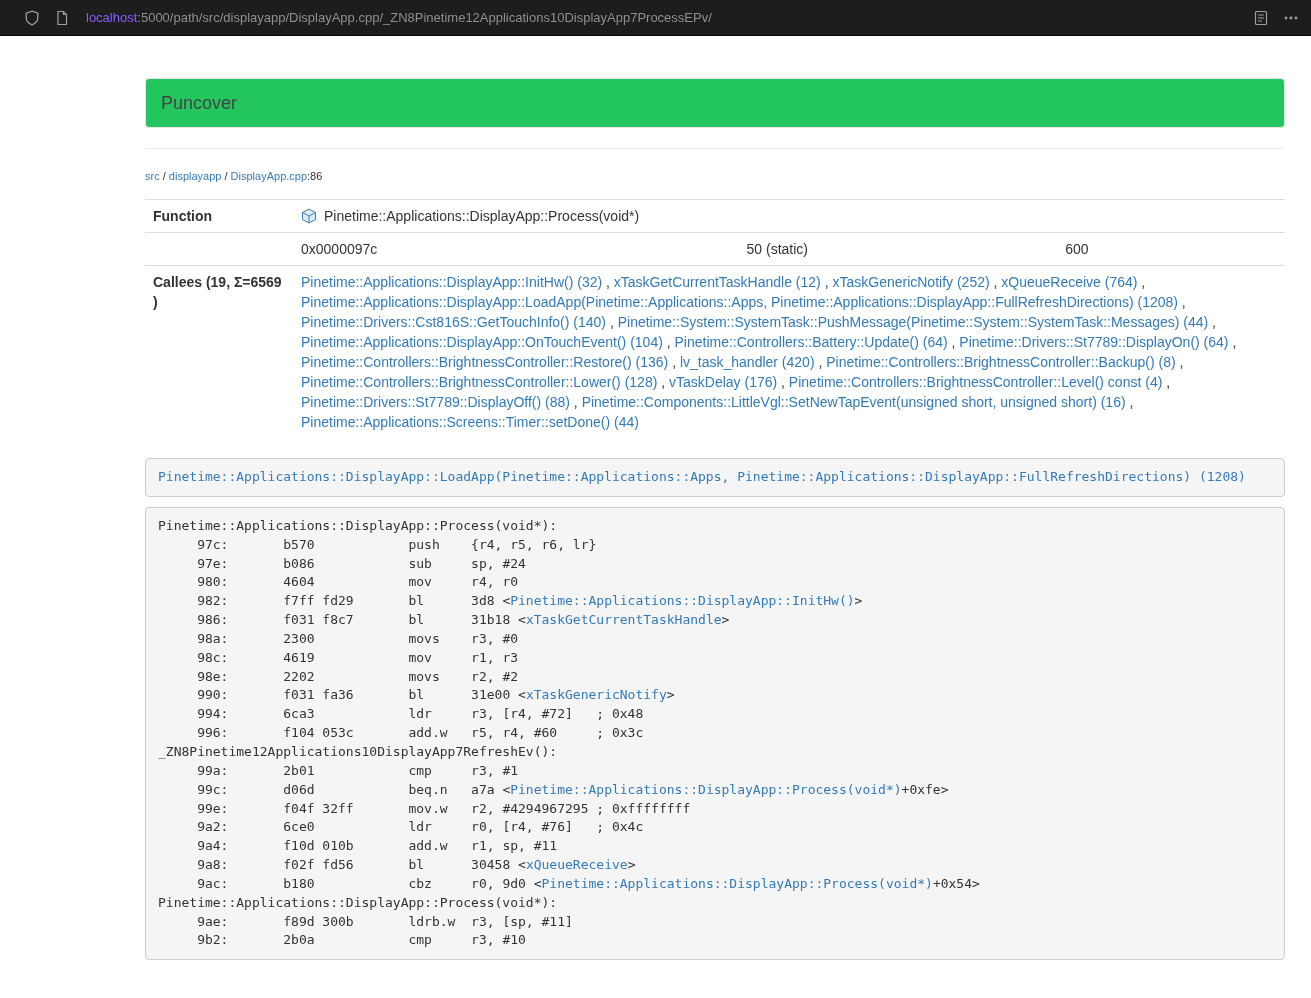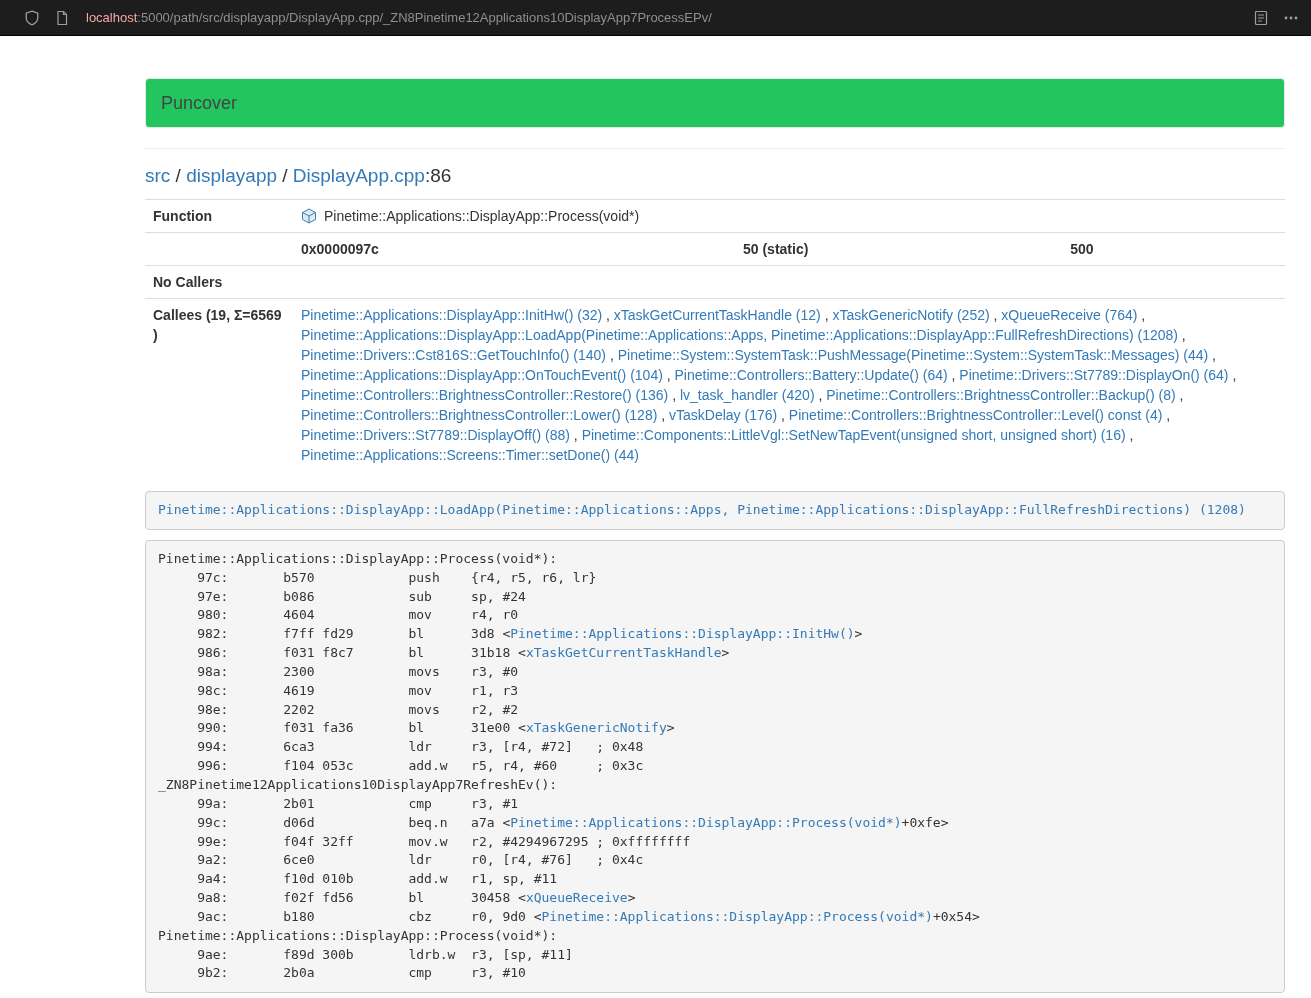--- a/index.html
+++ b/index.html
@@ -16,53 +16,53 @@
   .topbar {
     height: 36px; background: #1d1d1d; border-bottom: 1px solid #060606;
     display: flex; align-items: center; padding: 0 12px 0 24px;
   }
   .tb-icon { width: 16px; height: 16px; display: inline-flex; flex: none; }
   .tb-icon + .tb-icon { margin-left: 14px; }
   .urlbar {
     flex: 1 1 auto; margin-left: 16px; margin-right: 12px;
     font-size: 13px; color: #8f8f8f; white-space: nowrap; overflow: hidden;
   }
-  .url-host { color: #fca5a5; }
+  .url-host { color: #8b5cf6; }
   .tb-right { margin-left: 12px; }
 
   
   .content { width: 1140px; margin-left: 145px; padding-top: 42px; }
 
   .navbar {
     background: #22c55e; border: 1px solid #e7e7e7; border-radius: 4px;
     height: 50px; display: flex; align-items: center; padding: 0 15px;
     margin-bottom: 8px;
   }
   .brand { font-size: 18px; color: #444; text-decoration: none; }
 
   hr.rule { border: 0; border-top: 1px solid #eee; margin: 20px 0 16px; }
 
-  .breadcrumb { font-size: 19px; line-height: 22px; margin-bottom: 12px; color: #333; }
+  .breadcrumb { font-size: 11px; line-height: 22px; margin-bottom: 12px; color: #333; }
 
   
   table { border-collapse: collapse; width: 100%; }
   .symbol-table { margin-bottom: 20px; }
   .symbol-table > tbody > tr > th,
   .symbol-table > tbody > tr > td {
     border-top: 1px solid #ddd; padding: 6px 8px;
     text-align: left; vertical-align: top; line-height: 20px;
   }
   .symbol-table > tbody > tr > th { width: 148px; font-weight: bold; }
   td.nopad { padding: 0 !important; }
   .inner-table { width: 100%; }
   .inner-table th {
     padding: 6px 8px; text-align: left; font-weight: bold;
     border-bottom: 2px solid #ddd; line-height: 20px;
   }
-  .inner-table td { padding: 6px 8px; border-top: 0; line-height: 20px; font-weight: bold; }
+  .inner-table td { padding: 6px 8px; border-top: 0; line-height: 20px; }
   .inner-table th:nth-child(1) { width: 26%; }
   .inner-table th:nth-child(2) { width: 22%; }
   .inner-table th:nth-child(3) { width: 23%; }
   .inner-table th:nth-child(4) { width: 13%; }
   .inner-table th:nth-child(5) { width: 16%; }
 
   .fn-icon { display: inline-block; width: 16px; height: 16px; vertical-align: -3px; margin-right: 7px; }
 
   
   pre {
@@ -131,30 +131,26 @@
       </tr>
       <tr>
         <th></th>
         <td class="nopad">
           <table class="inner-table">
             <tbody>
               <tr>
                 <td>0x0000097c</td>
                 <td></td>
                 <td>50 (static)</td>
-                <td>500</td>
+                <td>600</td>
                 <td></td>
               </tr>
             </tbody>
           </table>
         </td>
-      </tr>
-      <tr>
-        <th>No Callers</th>
-        <td></td>
       </tr>
       <tr>
         <th>Callees (19, Σ=6569 )</th>
         <td><a href="#" class="lnk">Pinetime::Applications::DisplayApp::InitHw() (32)</a> , <a href="#" class="lnk">xTaskGetCurrentTaskHandle (12)</a> , <a href="#" class="lnk">xTaskGenericNotify (252)</a> , <a href="#" class="lnk">xQueueReceive (764)</a> , <a href="#" class="lnk">Pinetime::Applications::DisplayApp::LoadApp(Pinetime::Applications::Apps, Pinetime::Applications::DisplayApp::FullRefreshDirections) (1208)</a> , <a href="#" class="lnk">Pinetime::Drivers::Cst816S::GetTouchInfo() (140)</a> , <a href="#" class="lnk">Pinetime::System::SystemTask::PushMessage(Pinetime::System::SystemTask::Messages) (44)</a> , <a href="#" class="lnk">Pinetime::Applications::DisplayApp::OnTouchEvent() (104)</a> , <a href="#" class="lnk">Pinetime::Controllers::Battery::Update() (64)</a> , <a href="#" class="lnk">Pinetime::Drivers::St7789::DisplayOn() (64)</a> , <a href="#" class="lnk">Pinetime::Controllers::BrightnessController::Restore() (136)</a> , <a href="#" class="lnk">lv_task_handler (420)</a> , <a href="#" class="lnk">Pinetime::Controllers::BrightnessController::Backup() (8)</a> , <a href="#" class="lnk">Pinetime::Controllers::BrightnessController::Lower() (128)</a> , <a href="#" class="lnk">vTaskDelay (176)</a> , <a href="#" class="lnk">Pinetime::Controllers::BrightnessController::Level() const (4)</a> , <a href="#" class="lnk">Pinetime::Drivers::St7789::DisplayOff() (88)</a> , <a href="#" class="lnk">Pinetime::Components::LittleVgl::SetNewTapEvent(unsigned short, unsigned short) (16)</a> , <a href="#" class="lnk">Pinetime::Applications::Screens::Timer::setDone() (44)</a></td>
       </tr>
     </tbody>
   </table>
 
   <pre class="hl"><a class="lnk" href="#">Pinetime::Applications::DisplayApp::LoadApp(Pinetime::Applications::Apps, Pinetime::Applications::DisplayApp::FullRefreshDirections) (1208)</a></pre>
 

